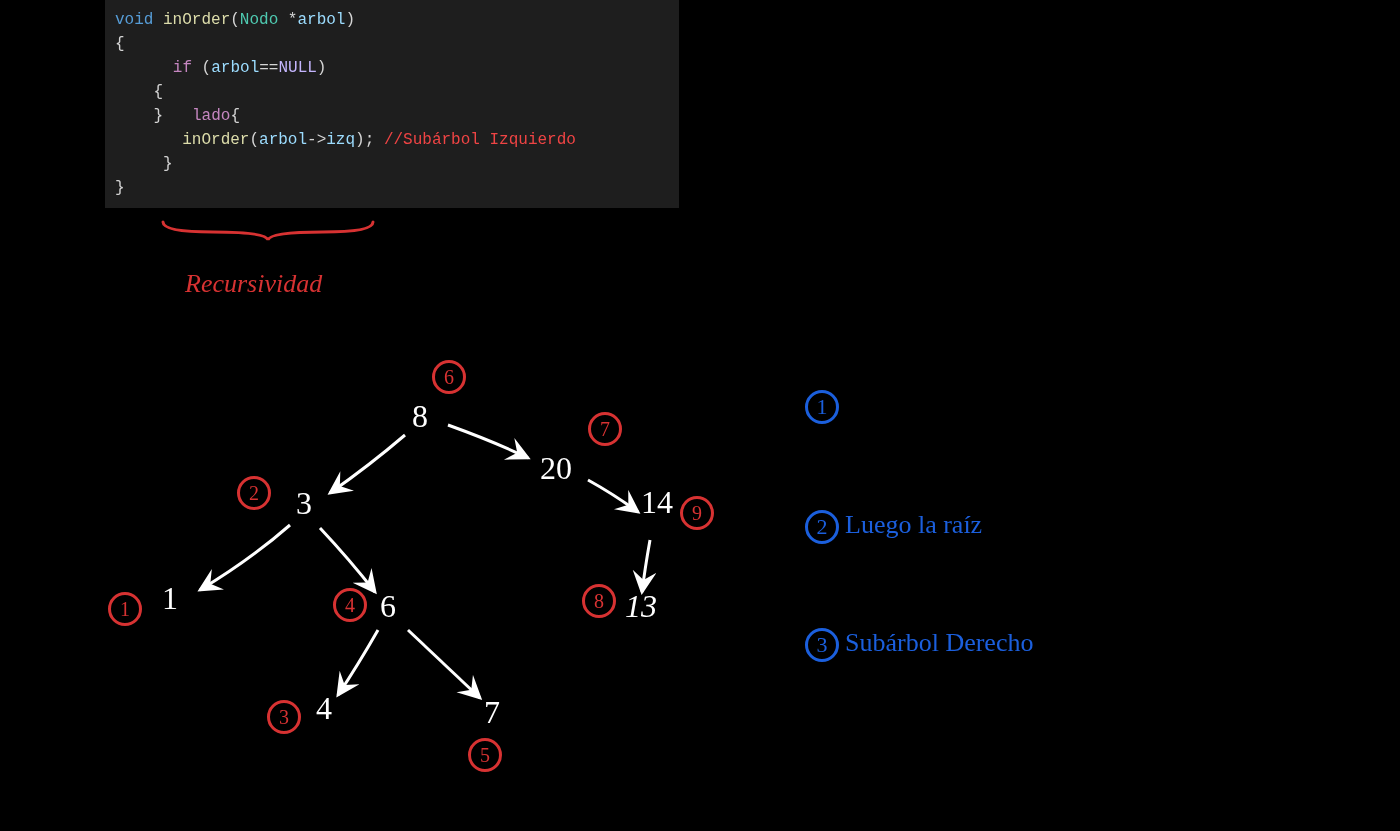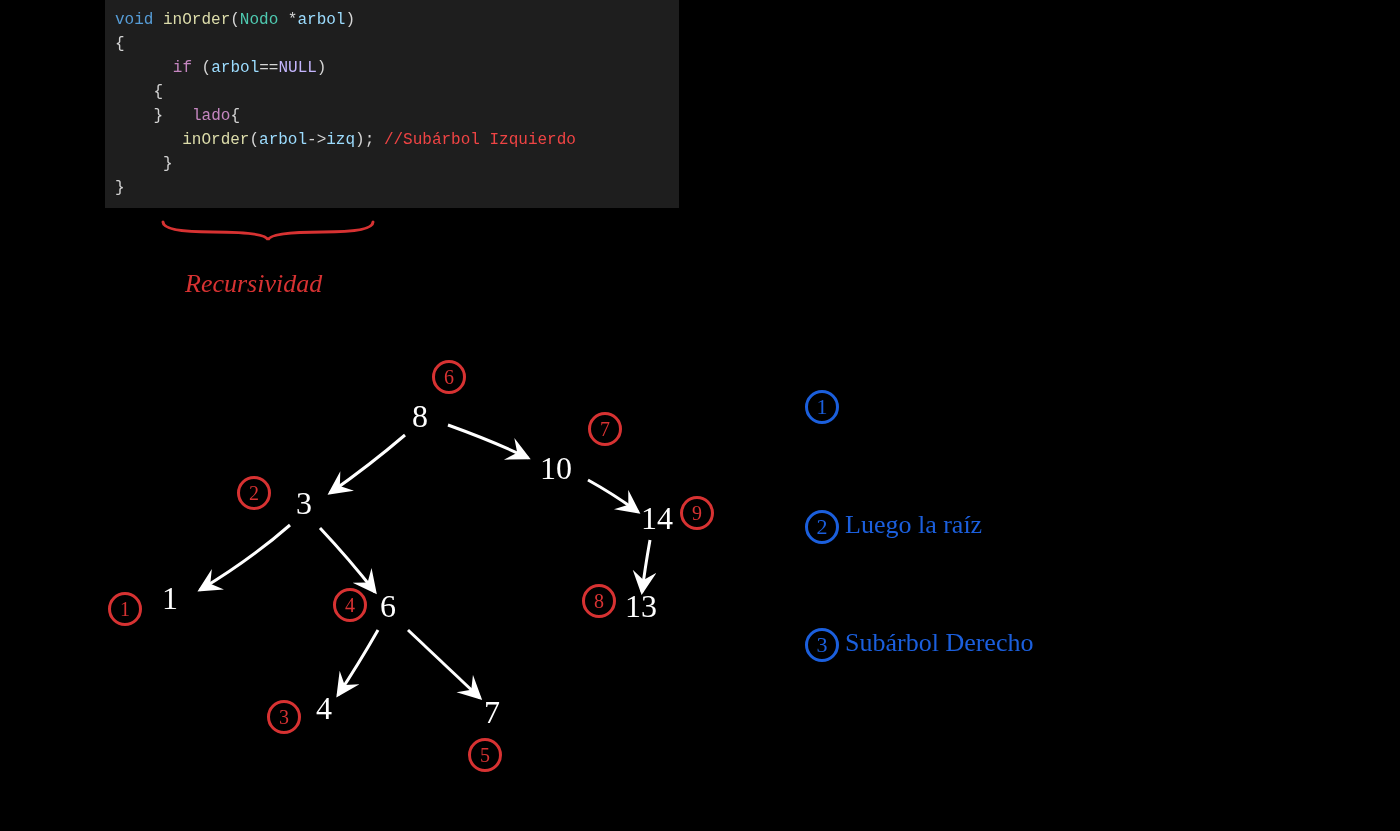--- a/index.html
+++ b/index.html
@@ -116,23 +116,23 @@
   <path d="M5 4 Q 5 14 55 14 Q 108 14 110 22 Q 112 14 165 14 Q 215 14 215 4" stroke="#d73232" stroke-width="3" fill="none" stroke-linecap="round"></path>
 </svg>
 <div class="handwritten-red recursividad-label">Recursividad</div>
 
 <div class="handwritten-white" style="left:412px; top:398px;">8</div>
 <div class="handwritten-white" style="left:296px; top:485px;">3</div>
 <div class="handwritten-white" style="left:162px; top:580px;">1</div>
 <div class="handwritten-white" style="left:380px; top:588px;">6</div>
 <div class="handwritten-white" style="left:316px; top:690px;">4</div>
 <div class="handwritten-white" style="left:484px; top:694px;">7</div>
-<div class="handwritten-white" style="left:540px; top:450px;">10</div>
-<div class="handwritten-white" style="left:641px; top:500px;">14</div>
-<div class="handwritten-white" style="left:625px; top:588px;">13</div>
+<div class="handwritten-white" style="left:540px; top:450px;">20</div>
+<div class="handwritten-white" style="left:641px; top:484px;">14</div>
+<div class="handwritten-white" style="left:625px; top:588px;font-style:italic;">13</div>
 
 <div class="red-circle" style="left:108px; top:592px; width:34px; height:34px;">
     <span>1</span>
   </div>
 <div class="red-circle" style="left:237px; top:476px; width:34px; height:34px;">
     <span>2</span>
   </div>
 <div class="red-circle" style="left:267px; top:700px; width:34px; height:34px;">
     <span>3</span>
   </div>

